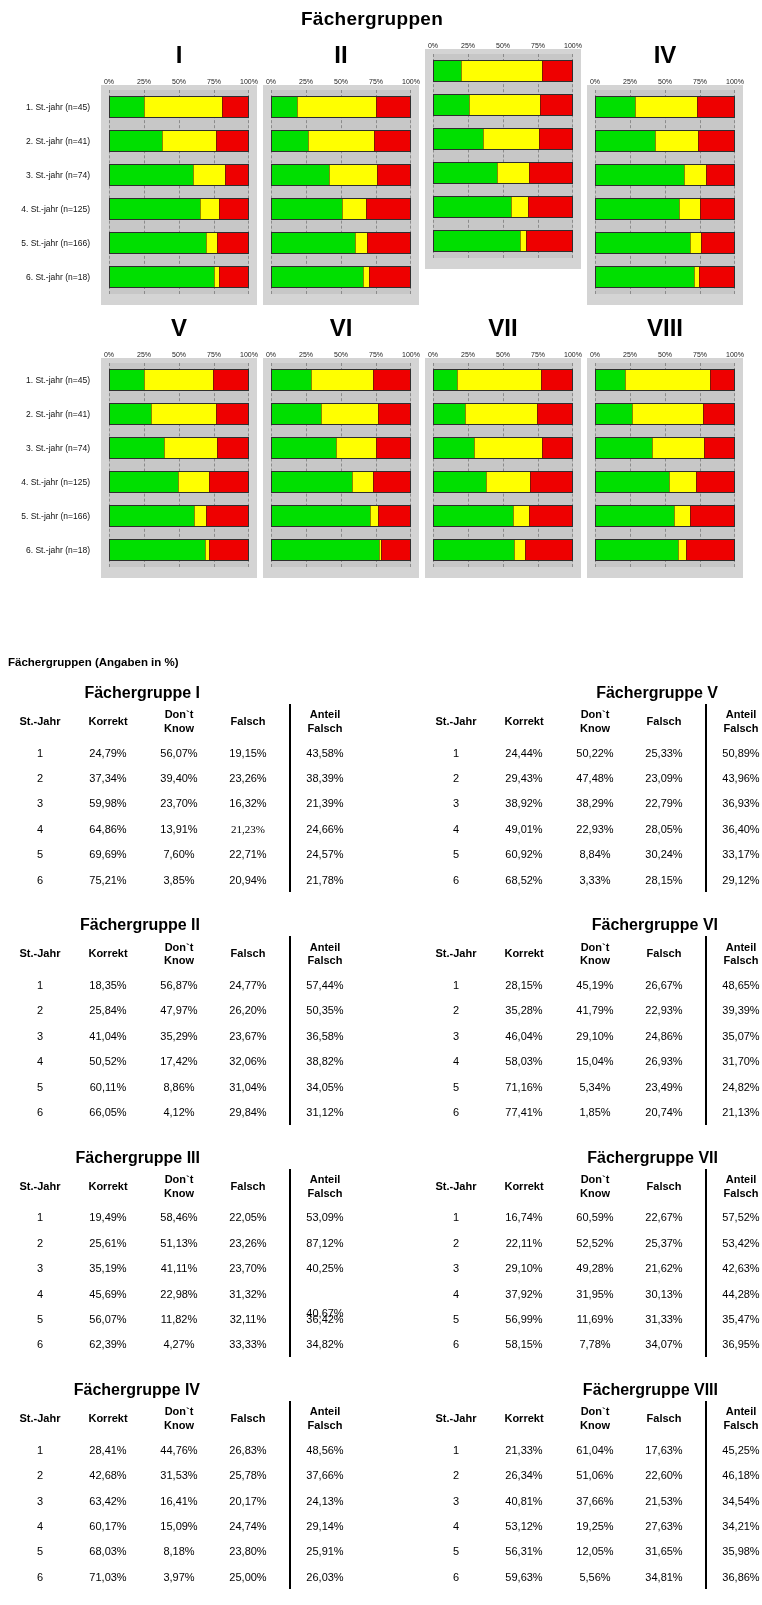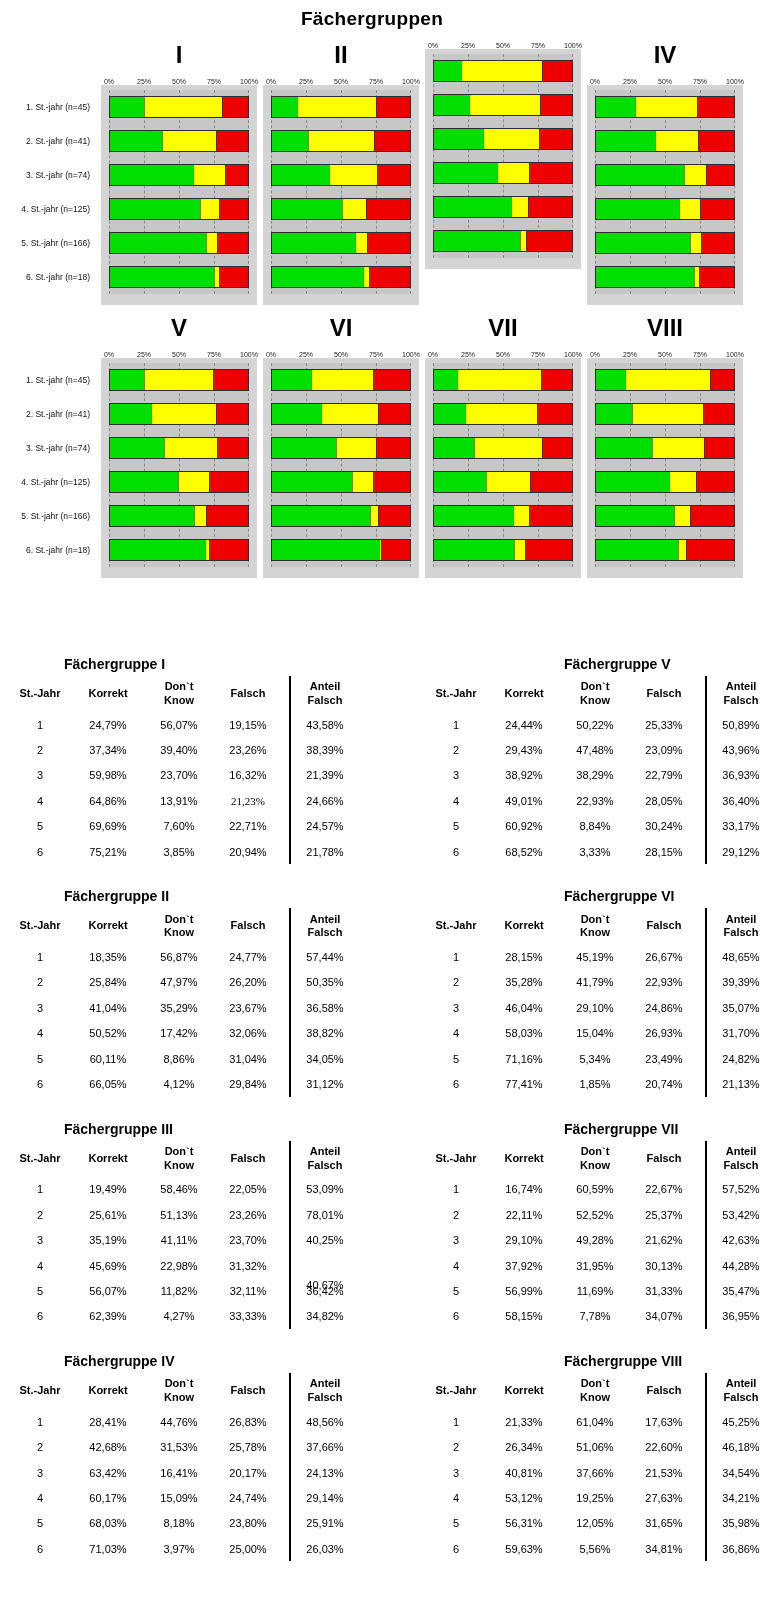--- a/index.html
+++ b/index.html
@@ -19,21 +19,21 @@
   .slot{height:34px;position:relative;}
   .slot:last-child{height:22px;}
   .bar{display:flex;height:22px;width:100%;border:1px solid #2e2e2e;box-sizing:border-box;position:relative;}
   .seg{height:100%;}
   .seg + .seg{border-left:1px solid rgba(40,40,0,.55);box-sizing:border-box;}
   
   .tables-section{margin-top:78px;margin-left:8px;}
   .section-heading{font-size:11.5px;font-weight:bold;margin-bottom:16px;}
   .pair-row{display:flex;column-gap:72px;margin-bottom:24px;}
   .tbl{display:grid;grid-template-columns:64px 72px 70px 68px 16px 54px;grid-template-rows:20px 36px repeat(6,25.4px);font-size:11px;}
-  .tbl-title{grid-row:1;grid-column:1/7;font-weight:bold;font-size:14px;text-align:left;justify-self:start;}
+  .tbl-title{grid-row:1;grid-column:1/7;font-weight:bold;font-size:16px;text-align:right;justify-self:start;}
   .tbl.left .tbl-title{margin-left:56px;width:136px;}
   .tbl.right .tbl-title{margin-left:140px;width:154px;}
   .hcell{font-weight:bold;display:flex;flex-direction:column;align-items:center;justify-content:center;line-height:1.25;text-align:center;}
   .dcell{display:flex;align-items:center;justify-content:center;}
   .divider{display:flex;justify-content:center;}
   .divline{width:1.5px;height:100%;background:#000;}
 </style>
 </head>
 <body>
 
@@ -542,20 +542,21 @@
                   <div class="seg" style="width: 5.56%; background: rgb(255, 255, 0);"></div>
                   <div class="seg" style="width: 34.81%; background: rgb(238, 0, 0);"></div>
                 </div>
               </div>
             </div>
           </div>
         </div>
       </div>
     </div>
   <div class="tables-section">
+    <div class="section-heading">Fächergruppen (Angaben in %)</div>
     <div id="tables">
         <div class="pair-row">
           <div class="tbl left">
             <div class="tbl-title">Fächergruppe I</div>
             <div class="hcell" style="grid-area: 2 / 1;">
               <span class="hline">St.-Jahr</span>
             </div>
             <div class="hcell" style="grid-area: 2 / 2;">
               <span class="hline">Korrekt</span>
             </div>
@@ -791,21 +792,21 @@
             </div>
             <div class="dcell" style="grid-area: 3 / 1;">1</div>
             <div class="dcell" style="grid-area: 3 / 2;">19,49%</div>
             <div class="dcell" style="grid-area: 3 / 3;">58,46%</div>
             <div class="dcell" style="grid-area: 3 / 4;">22,05%</div>
             <div class="dcell" style="grid-area: 3 / 6;">53,09%</div>
             <div class="dcell" style="grid-area: 4 / 1;">2</div>
             <div class="dcell" style="grid-area: 4 / 2;">25,61%</div>
             <div class="dcell" style="grid-area: 4 / 3;">51,13%</div>
             <div class="dcell" style="grid-area: 4 / 4;">23,26%</div>
-            <div class="dcell" style="grid-area: 4 / 6;">78,01%</div>
+            <div class="dcell" style="grid-area: 4 / 6;">87,12%</div>
             <div class="dcell" style="grid-area: 5 / 1;">3</div>
             <div class="dcell" style="grid-area: 5 / 2;">35,19%</div>
             <div class="dcell" style="grid-area: 5 / 3;">41,11%</div>
             <div class="dcell" style="grid-area: 5 / 4;">23,70%</div>
             <div class="dcell" style="grid-area: 5 / 6;">40,25%</div>
             <div class="dcell" style="grid-area: 6 / 1;">4</div>
             <div class="dcell" style="grid-area: 6 / 2;">45,69%</div>
             <div class="dcell" style="grid-area: 6 / 3;">22,98%</div>
             <div class="dcell" style="grid-area: 6 / 4;">31,32%</div>
             <div class="dcell" style="grid-area: 6 / 6; margin-top: 32px;">40,67%</div>

